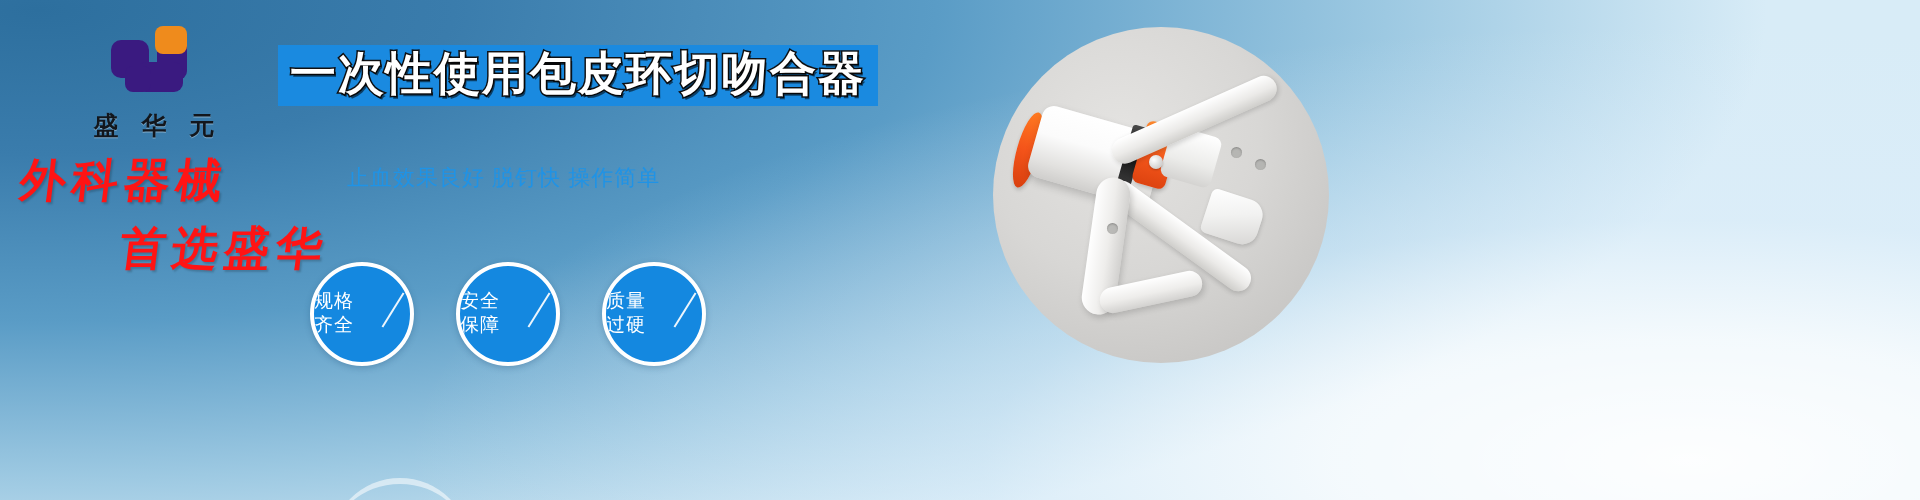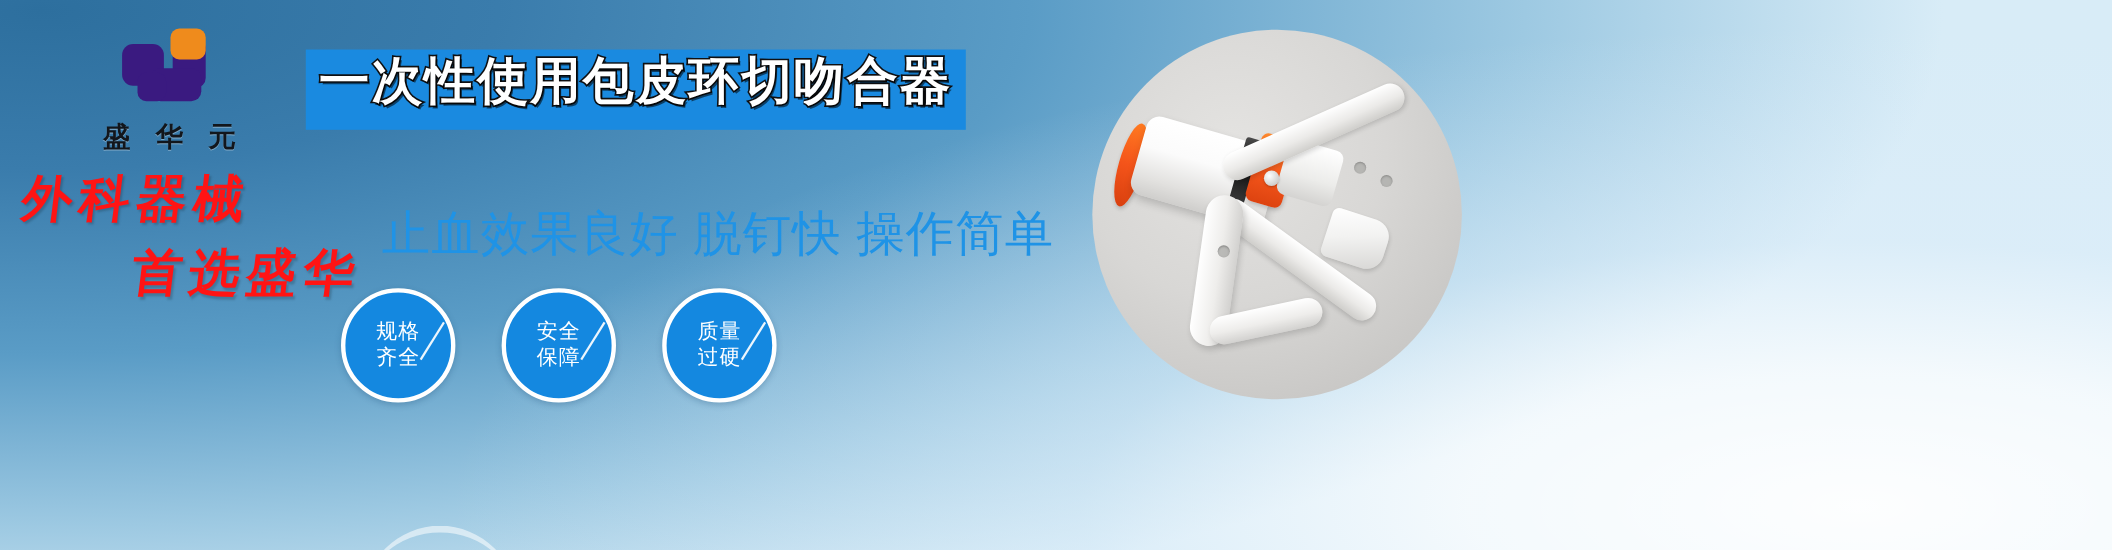--- a/index.html
+++ b/index.html
@@ -27,21 +27,21 @@
   .logo-name{
     margin-top:20px;font-size:25px;font-weight:700;color:#12161c;
     letter-spacing:8px;text-indent:8px;line-height:1.1;
     text-shadow:0 1px 0 rgba(255,255,255,.35);
   }
 
   
   #title-bar{
     position:absolute;left:278px;top:45px;
     background:#1a8ae0;
-    padding:3px 12px 18px 12px;
+    padding:3px 12px 6px 12px;
     box-shadow:0 0 0 rgba(0,0,0,0);
   }
   #title-text{
     font-size:46px;font-weight:700;color:#ffffff;letter-spacing:2px;
     line-height:1.12;white-space:nowrap;
     -webkit-text-stroke:3px #0f1012;
     paint-order:stroke fill;
     text-shadow:2px 3px 0 rgba(0,0,0,.55);
   }
 
@@ -49,31 +49,31 @@
   #calli{position:absolute;left:20px;top:150px;width:330px;color:#ff1414;
     font-family:"DejaVu Serif","Liberation Serif",serif;font-weight:700;}
   #calli .line1{font-size:46px;letter-spacing:6px;transform:skewX(-7deg);
     text-shadow:2px 2px 2px rgba(0,0,0,.18);}
   #calli .line2{font-size:46px;letter-spacing:6px;margin-top:6px;margin-left:100px;
     transform:skewX(-7deg);text-shadow:2px 2px 2px rgba(0,0,0,.18);}
 
   
   #subtitle{
     position:absolute;left:347px;top:163px;
-    font-size:44px;font-weight:400;color:#1f93e6;letter-spacing:1px;white-space:nowrap;margin-top:20px;
+    font-size:22px;font-weight:400;color:#1f93e6;letter-spacing:1px;white-space:nowrap;
   }
 
   
   #badges{position:absolute;left:310px;top:262px;display:flex;gap:42px;}
   .badge{
     position:relative;width:96px;height:96px;border-radius:50%;
     background:#1488e0;
     border:4px solid #ffffff;
     box-shadow:0 2px 6px rgba(20,70,110,.28);
-    display:flex;flex-direction:column;align-items:center;justify-content:center;
+    display:flex;flex-direction:column;align-items:flex-start;justify-content:center;
     overflow:hidden;
     font-family:Liberation Mono, monospace;
   }
   .badge .slash{
     position:absolute;right:16px;top:24px;width:2px;height:40px;background:#ffffff;
     transform:rotate(32deg);opacity:.92;
   }
   .badge .bt{color:#ffffff;font-size:19px;line-height:1.28;letter-spacing:1px;z-index:2;}
 
   

